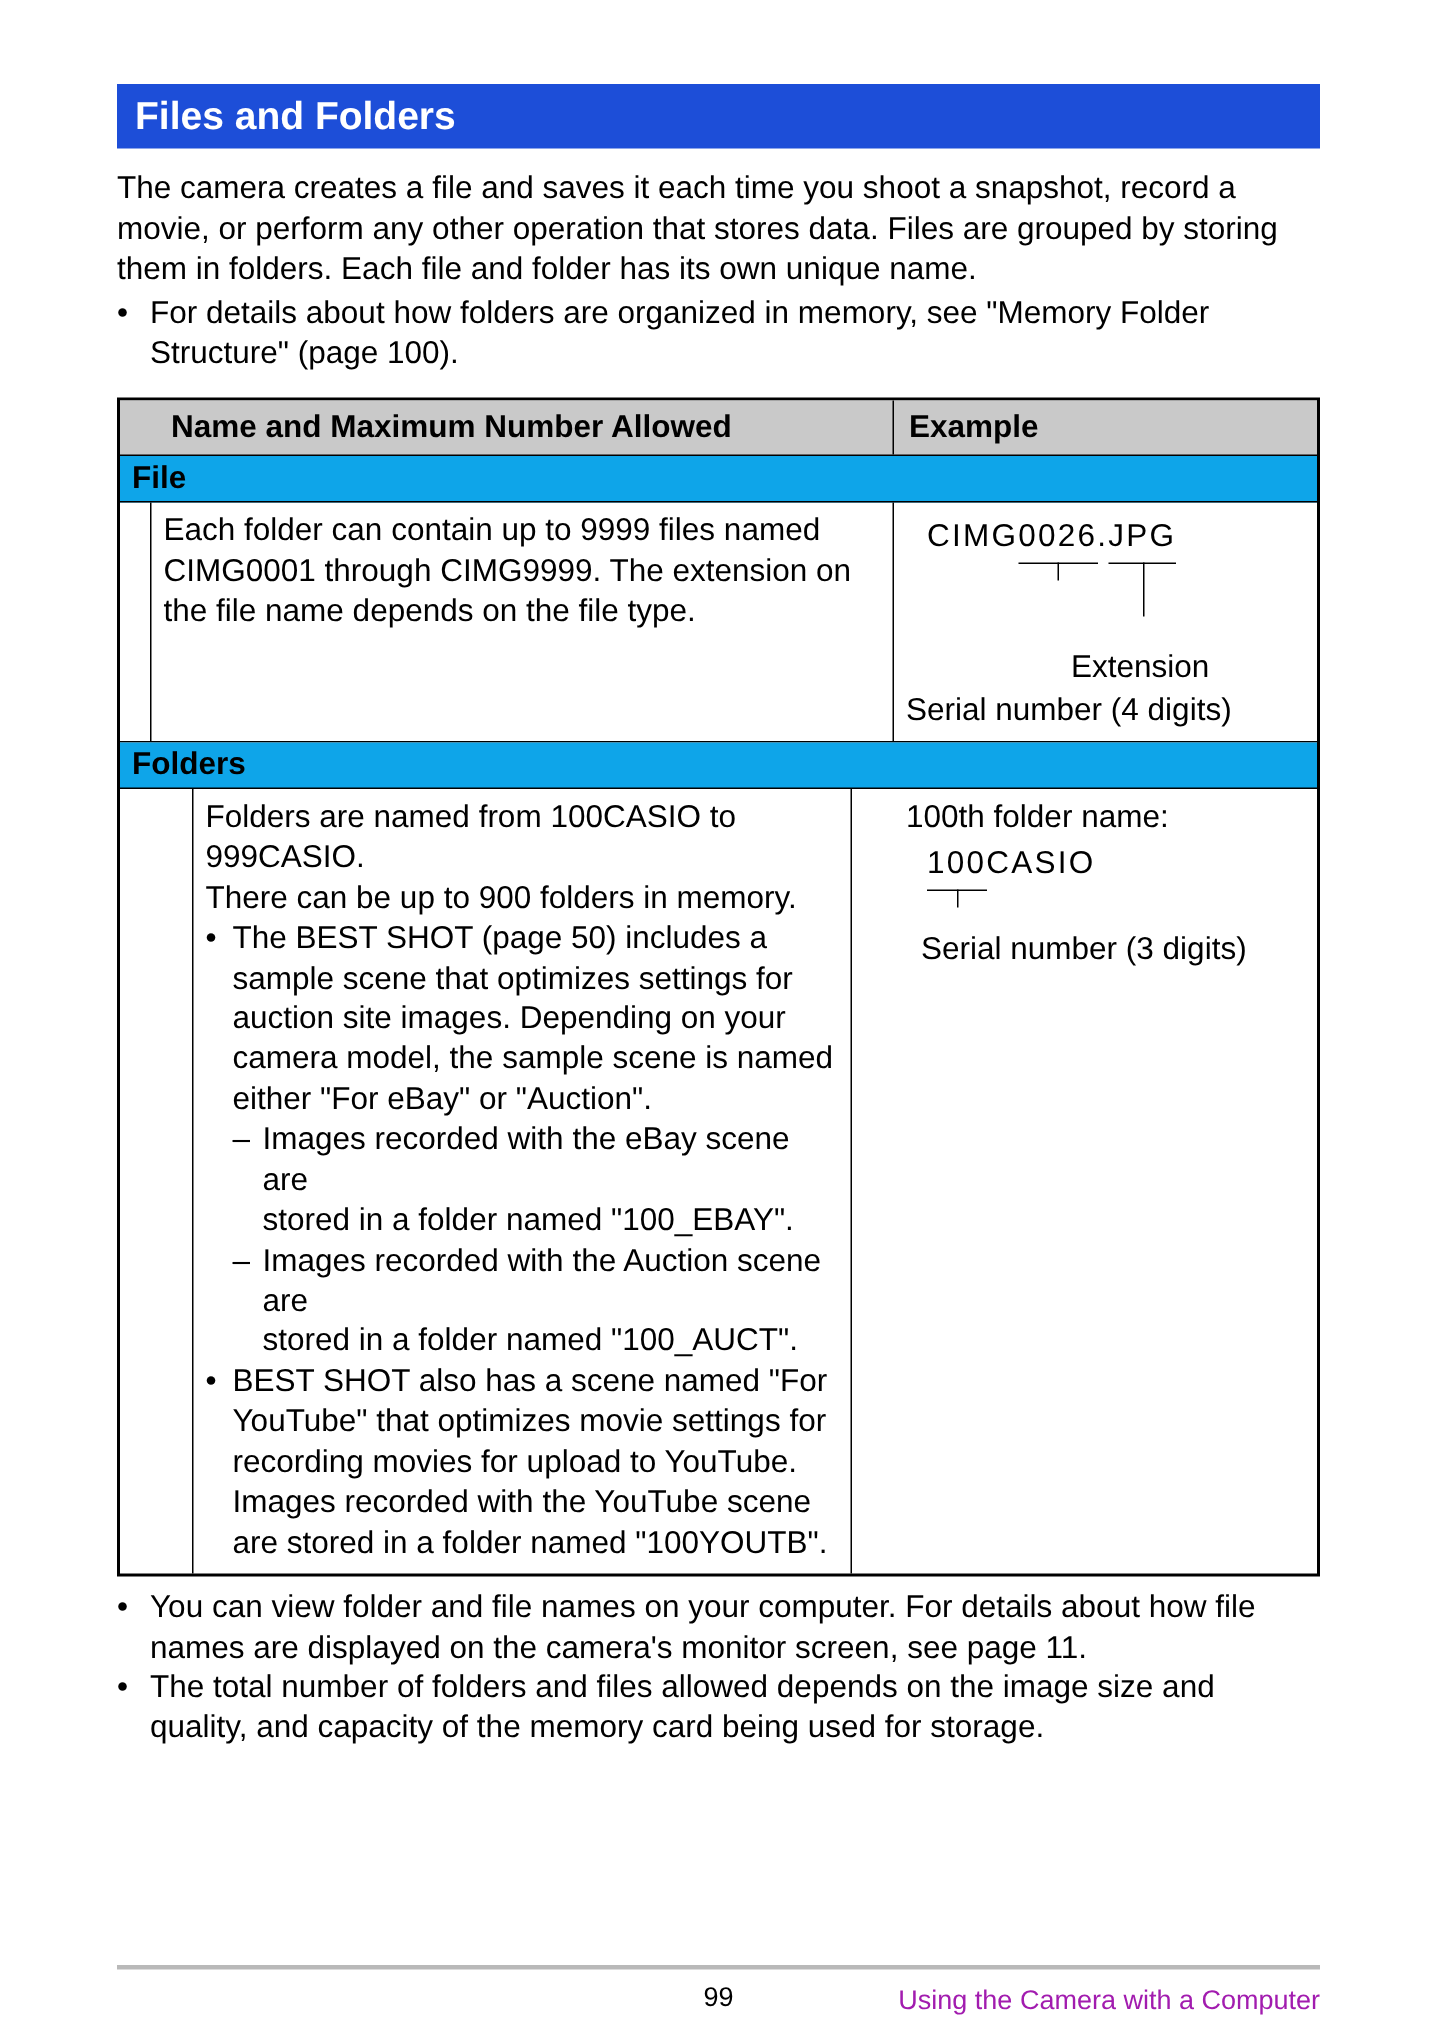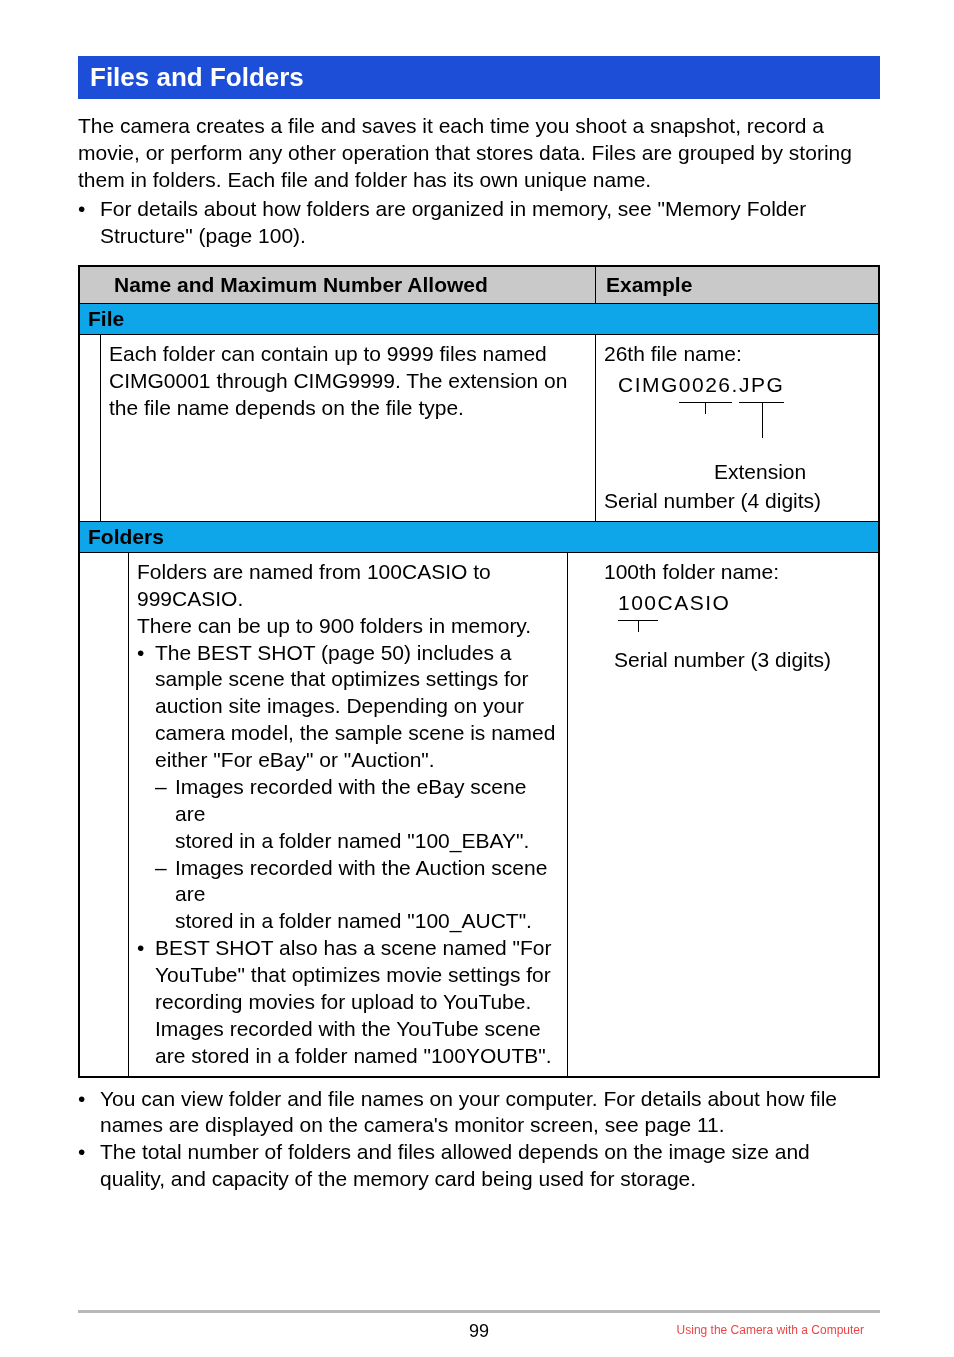--- a/index.html
+++ b/index.html
@@ -144,23 +144,23 @@
     justify-content: center;
     font-size: 18px;
   }
   .footer .pg {
     position: absolute;
     left: 50%; transform: translateX(-50%);
     top: 8px;
   }
   .footer .right {
     position: absolute;
-    right: 16px; top: 10px;
-    font-size: 12px;
-    color: #ef4444;
+    right: 0; top: 10px;
+    font-size: 18px;
+    color: #a21caf;
   }
 </style>
 </head>
 <body>
 
 <div class="page">
 
   <div class="section-title">Files and Folders</div>
 
   <div class="intro">The camera creates a file and saves it each time you shoot a snapshot, record a movie, or perform any other operation that stores data. Files are grouped by storing them in folders. Each file and folder has its own unique name.</div>
@@ -176,21 +176,20 @@
       <div class="cell-name">Name and Maximum Number Allowed</div>
       <div class="cell-ex">Example</div>
     </div>
 
     <div class="subhdr">File</div>
 
     <div class="row data-row">
       <div class="gutter"></div>
       <div class="cell-main">Each folder can contain up to 9999 files named CIMG0001 through CIMG9999. The extension on the file name depends on the file type.</div>
       <div class="cell-example">
-        <div>26th file name:</div>
         <div class="fn-block">
           <div class="fn">
             <span class="seg">CIMG</span><span class="seg"><span>0026</span><span class="underline"></span></span><span class="seg">.</span><span class="seg"><span>JPG</span><span class="underline short"></span></span>
           </div>
           <div class="anno-row">Extension</div>
           <div class="anno2">Serial number (4 digits)</div>
         </div>
       </div>
     </div>
 

